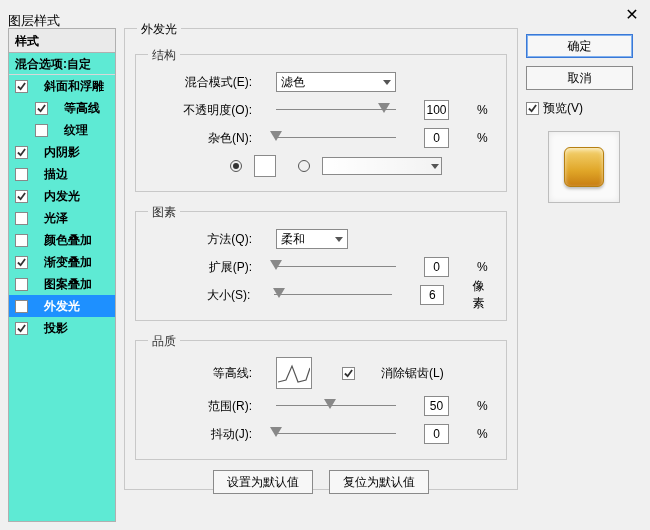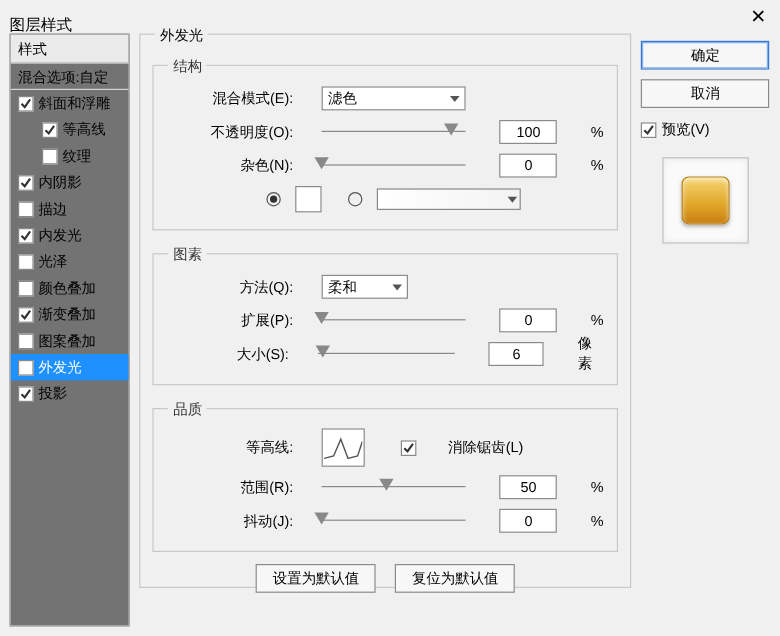--- a/index.html
+++ b/index.html
@@ -2,42 +2,42 @@
 <html><head>
 <meta charset="utf-8">
 <style>
   *{box-sizing:border-box;margin:0;padding:0;font-family:"Microsoft YaHei",SimSun,sans-serif;font-size:12px;}
   body{background:#f0f0f0;width:650px;height:530px;overflow:hidden;}
   .dialog{width:650px;height:530px;background:#f0f0f0;}
   .titlebar{height:28px;display:flex;align-items:center;padding:6px 8px;justify-content:space-between;}
   .titlebar .title{font-size:13px;margin-top:13px;}
   .close{width:20px;height:20px;display:flex;align-items:center;justify-content:center;cursor:pointer;font-size:16px;}
   .body{display:flex;padding:0 8px 8px 8px;gap:8px;height:calc(100% - 28px);}
-  .left{width:108px;border:1px solid #b0b0b0;background:#737373;}
+  .left{width:108px;border:1px solid #b0b0b0;background:#5eead4;font-weight:bold;}
   .left-header{height:24px;line-height:24px;padding-left:6px;border-bottom:1px solid #b0b0b0;background:#eaeaea;}
   .left-mix{height:22px;line-height:22px;padding-left:6px;border-bottom:1px solid #d8d8d8;}
-  .style-item{display:flex;align-items:center;height:22px;padding-left:6px;gap:4px;border-bottom:0;}
+  .style-item{display:flex;align-items:center;height:22px;padding-left:6px;gap:16px;border-bottom:0;}
   .style-item.indent{padding-left:26px;}
   .style-item.selected{background:#1e90ff;color:#fff;}
   .chk{width:13px;height:13px;border:1px solid #888;background:#fff;display:flex;align-items:center;justify-content:center;}
   .chk .tick{width:9px;height:9px;display:block;}
   .chk .tick svg{width:9px;height:9px;display:block;}
   .center{flex:1;position:relative;}
   .group{position:relative;border:1px solid #c8c8c8;margin:19px 4px 0 4px;padding:12px 10px 10px 34px;}
   .group .legend{position:absolute;top:-8px;left:12px;background:#f0f0f0;padding:0 4px;color:#333;}
   .outer-group{border:1px solid #c8c8c8;margin-top:0;padding:6px 6px 6px 6px;position:relative;height:462px;}
   .outer-group>.legend{position:absolute;top:-8px;left:12px;background:#f0f0f0;padding:0 4px;}
   .row{display:flex;align-items:center;height:26px;margin:2px 0;gap:20px;}
   .lbl{width:86px;text-align:right;padding-right:4px;}
   .select{width:120px;height:20px;border:1px solid #8a8a8a;background:#fff;display:flex;align-items:center;justify-content:space-between;padding:0 4px;}
   .select .caret{width:0;height:0;border-left:4px solid transparent;border-right:4px solid transparent;border-top:5px solid #555;}
   .slider{width:120px;height:20px;position:relative;}
   .slider .track{position:absolute;top:9px;left:0;right:0;height:1px;background:#888;}
   .slider .thumb{position:absolute;top:3px;width:0;height:0;border-left:6px solid transparent;border-right:6px solid transparent;border-top:10px solid #888;}
-  .numbox{width:48px;height:20px;border:1px solid #8a8a8a;background:#fff;text-align:center;line-height:18px;margin-left:8px;}
+  .numbox{width:25px;height:20px;border:1px solid #8a8a8a;background:#fff;text-align:center;line-height:18px;margin-left:8px;}
   .unit{margin-left:8px;}
   .radio{width:12px;height:12px;border:1px solid #555;border-radius:50%;display:flex;align-items:center;justify-content:center;margin-right:6px;}
   .radio .dot{width:6px;height:6px;background:#333;border-radius:50%;}
   .swatch{width:22px;height:22px;border:1px solid #8a8a8a;background:#fff;}
   .grad{width:120px;height:18px;border:1px solid #8a8a8a;background:linear-gradient(90deg,rgba(255,255,255,1),rgba(255,255,255,0.2));display:flex;align-items:center;justify-content:flex-end;padding-right:2px;}
   .grad .caret{width:0;height:0;border-left:4px solid transparent;border-right:4px solid transparent;border-top:5px solid #555;}
   .contour{width:36px;height:32px;border:1px solid #8a8a8a;background:#fff;margin-right:10px;display:flex;align-items:flex-end;justify-content:center;}
   .contour svg{width:32px;height:28px;}
   .btn-row{display:flex;gap:16px;justify-content:center;margin-top:10px;}
   .btn{min-width:100px;height:24px;border:1px solid #8a8a8a;background:#f7f7f7;display:flex;align-items:center;justify-content:center;padding:0 12px;cursor:pointer;}

